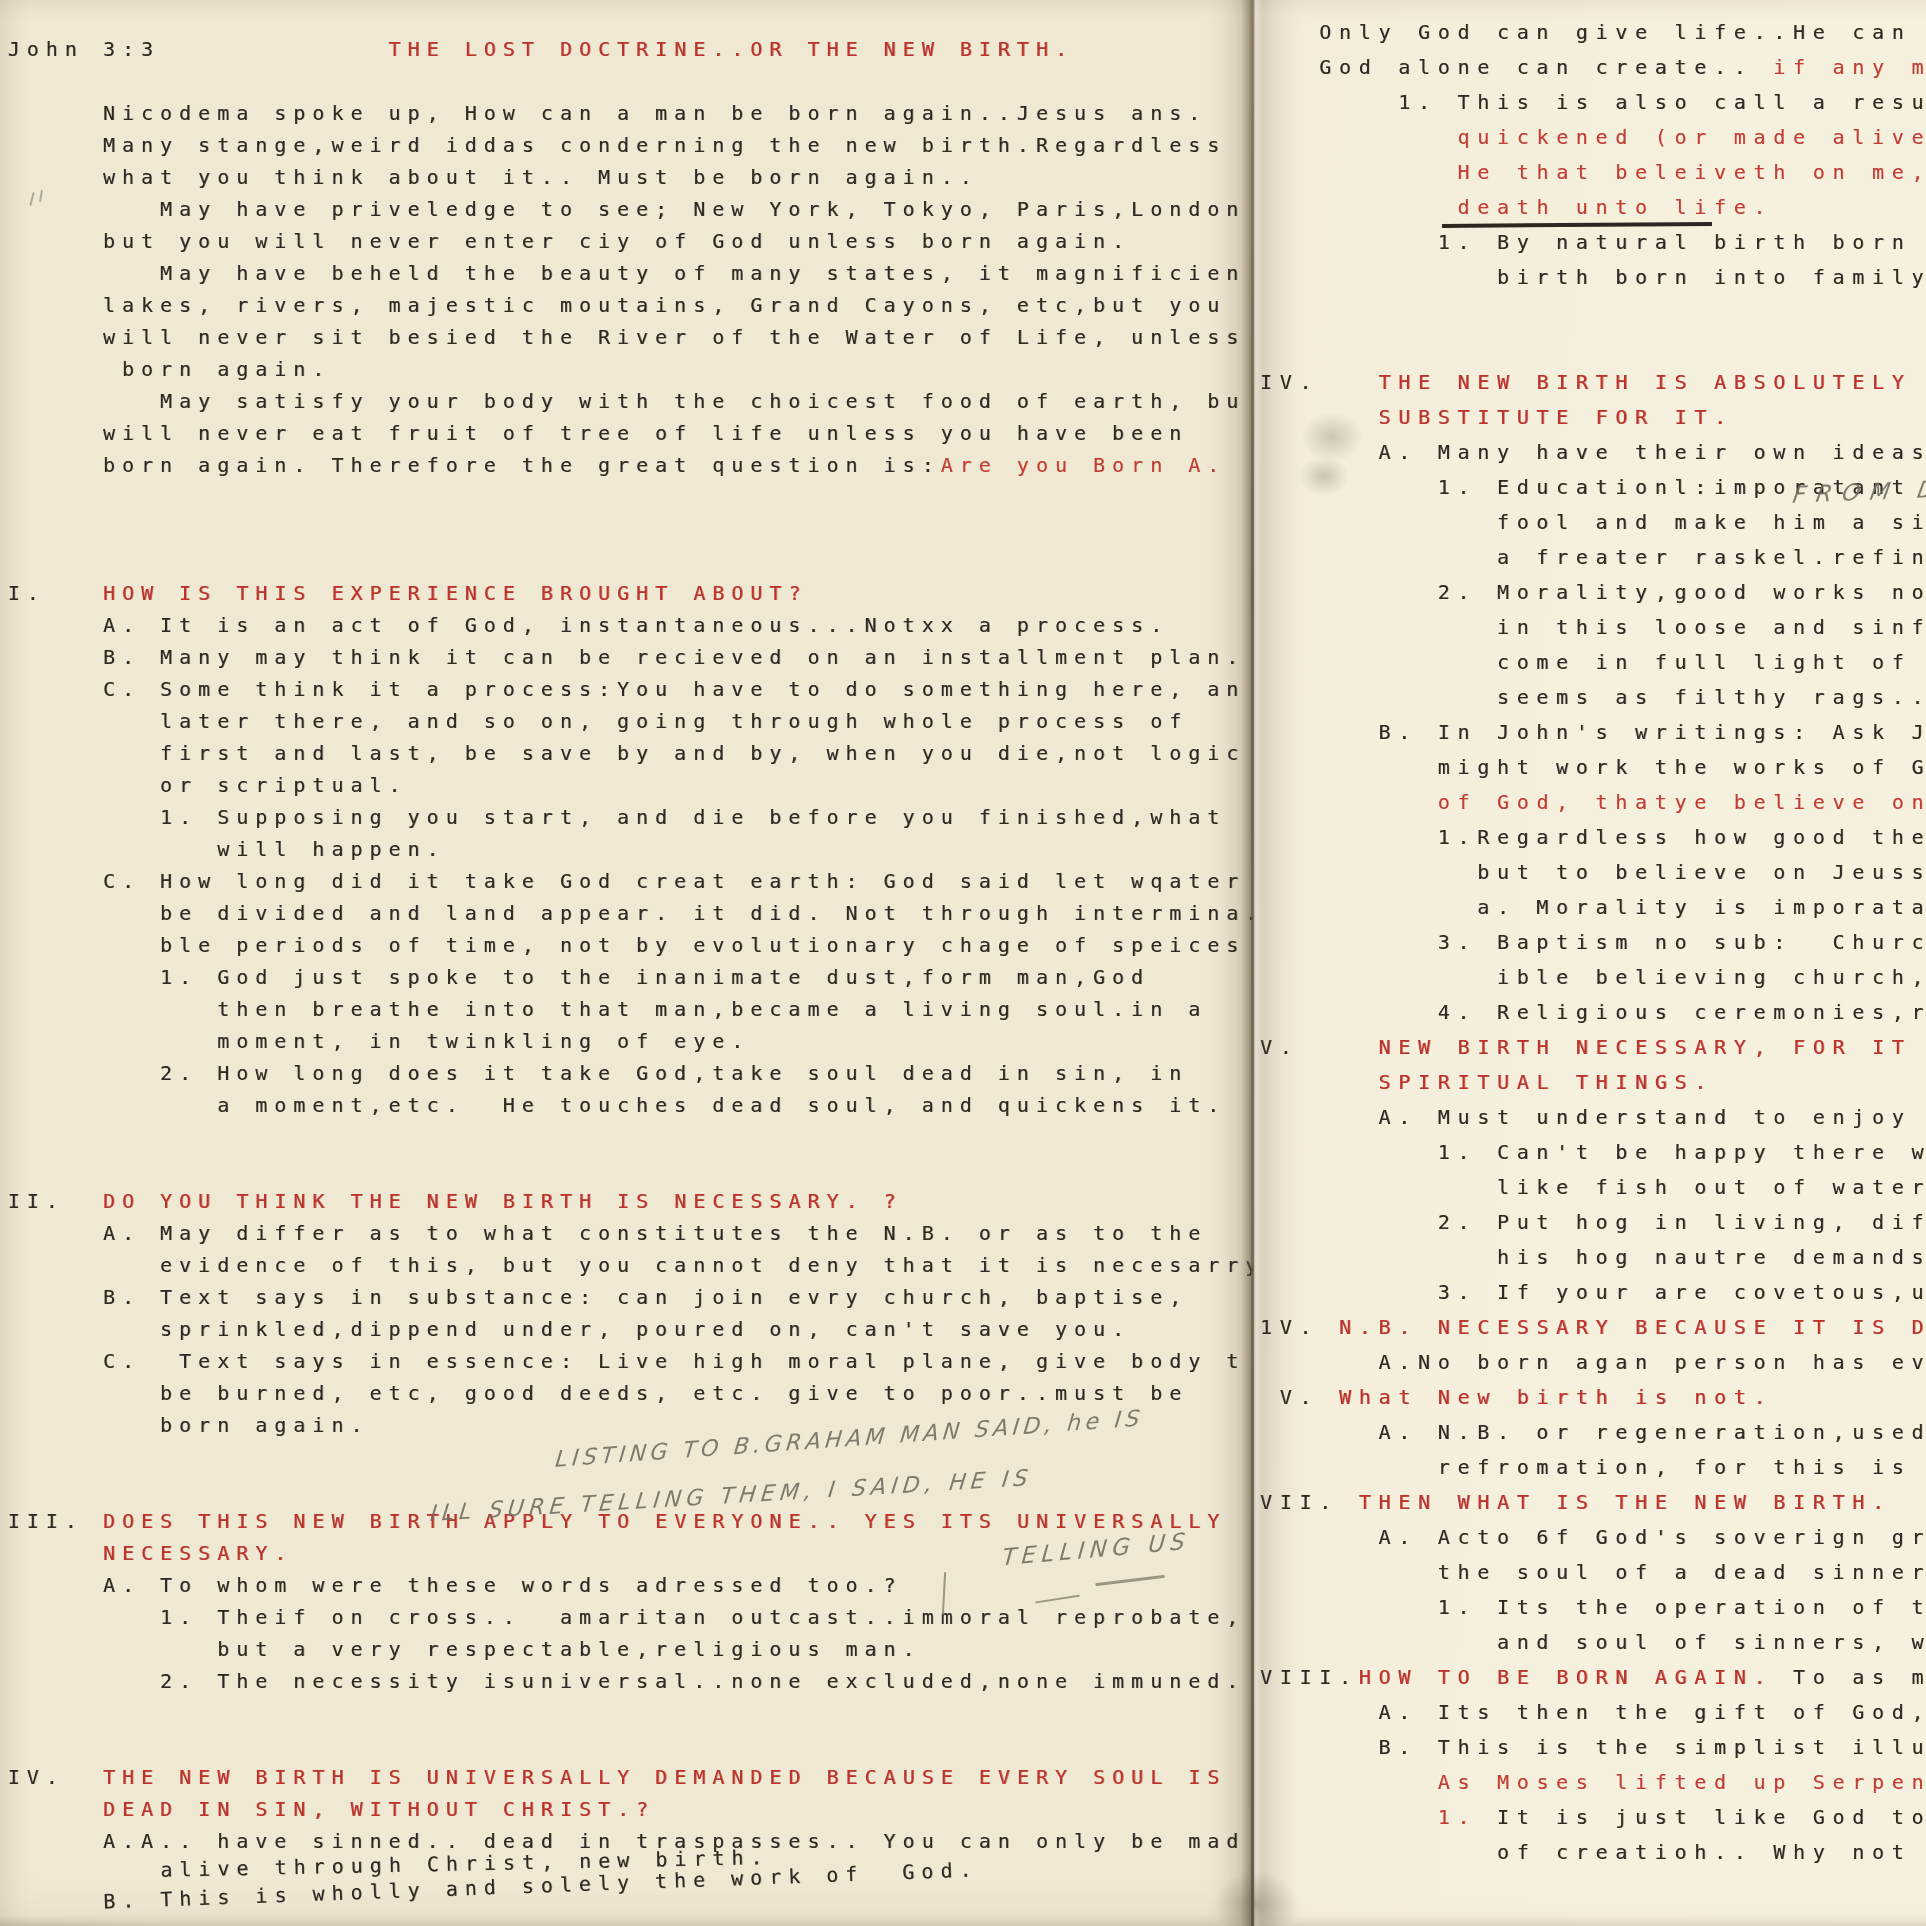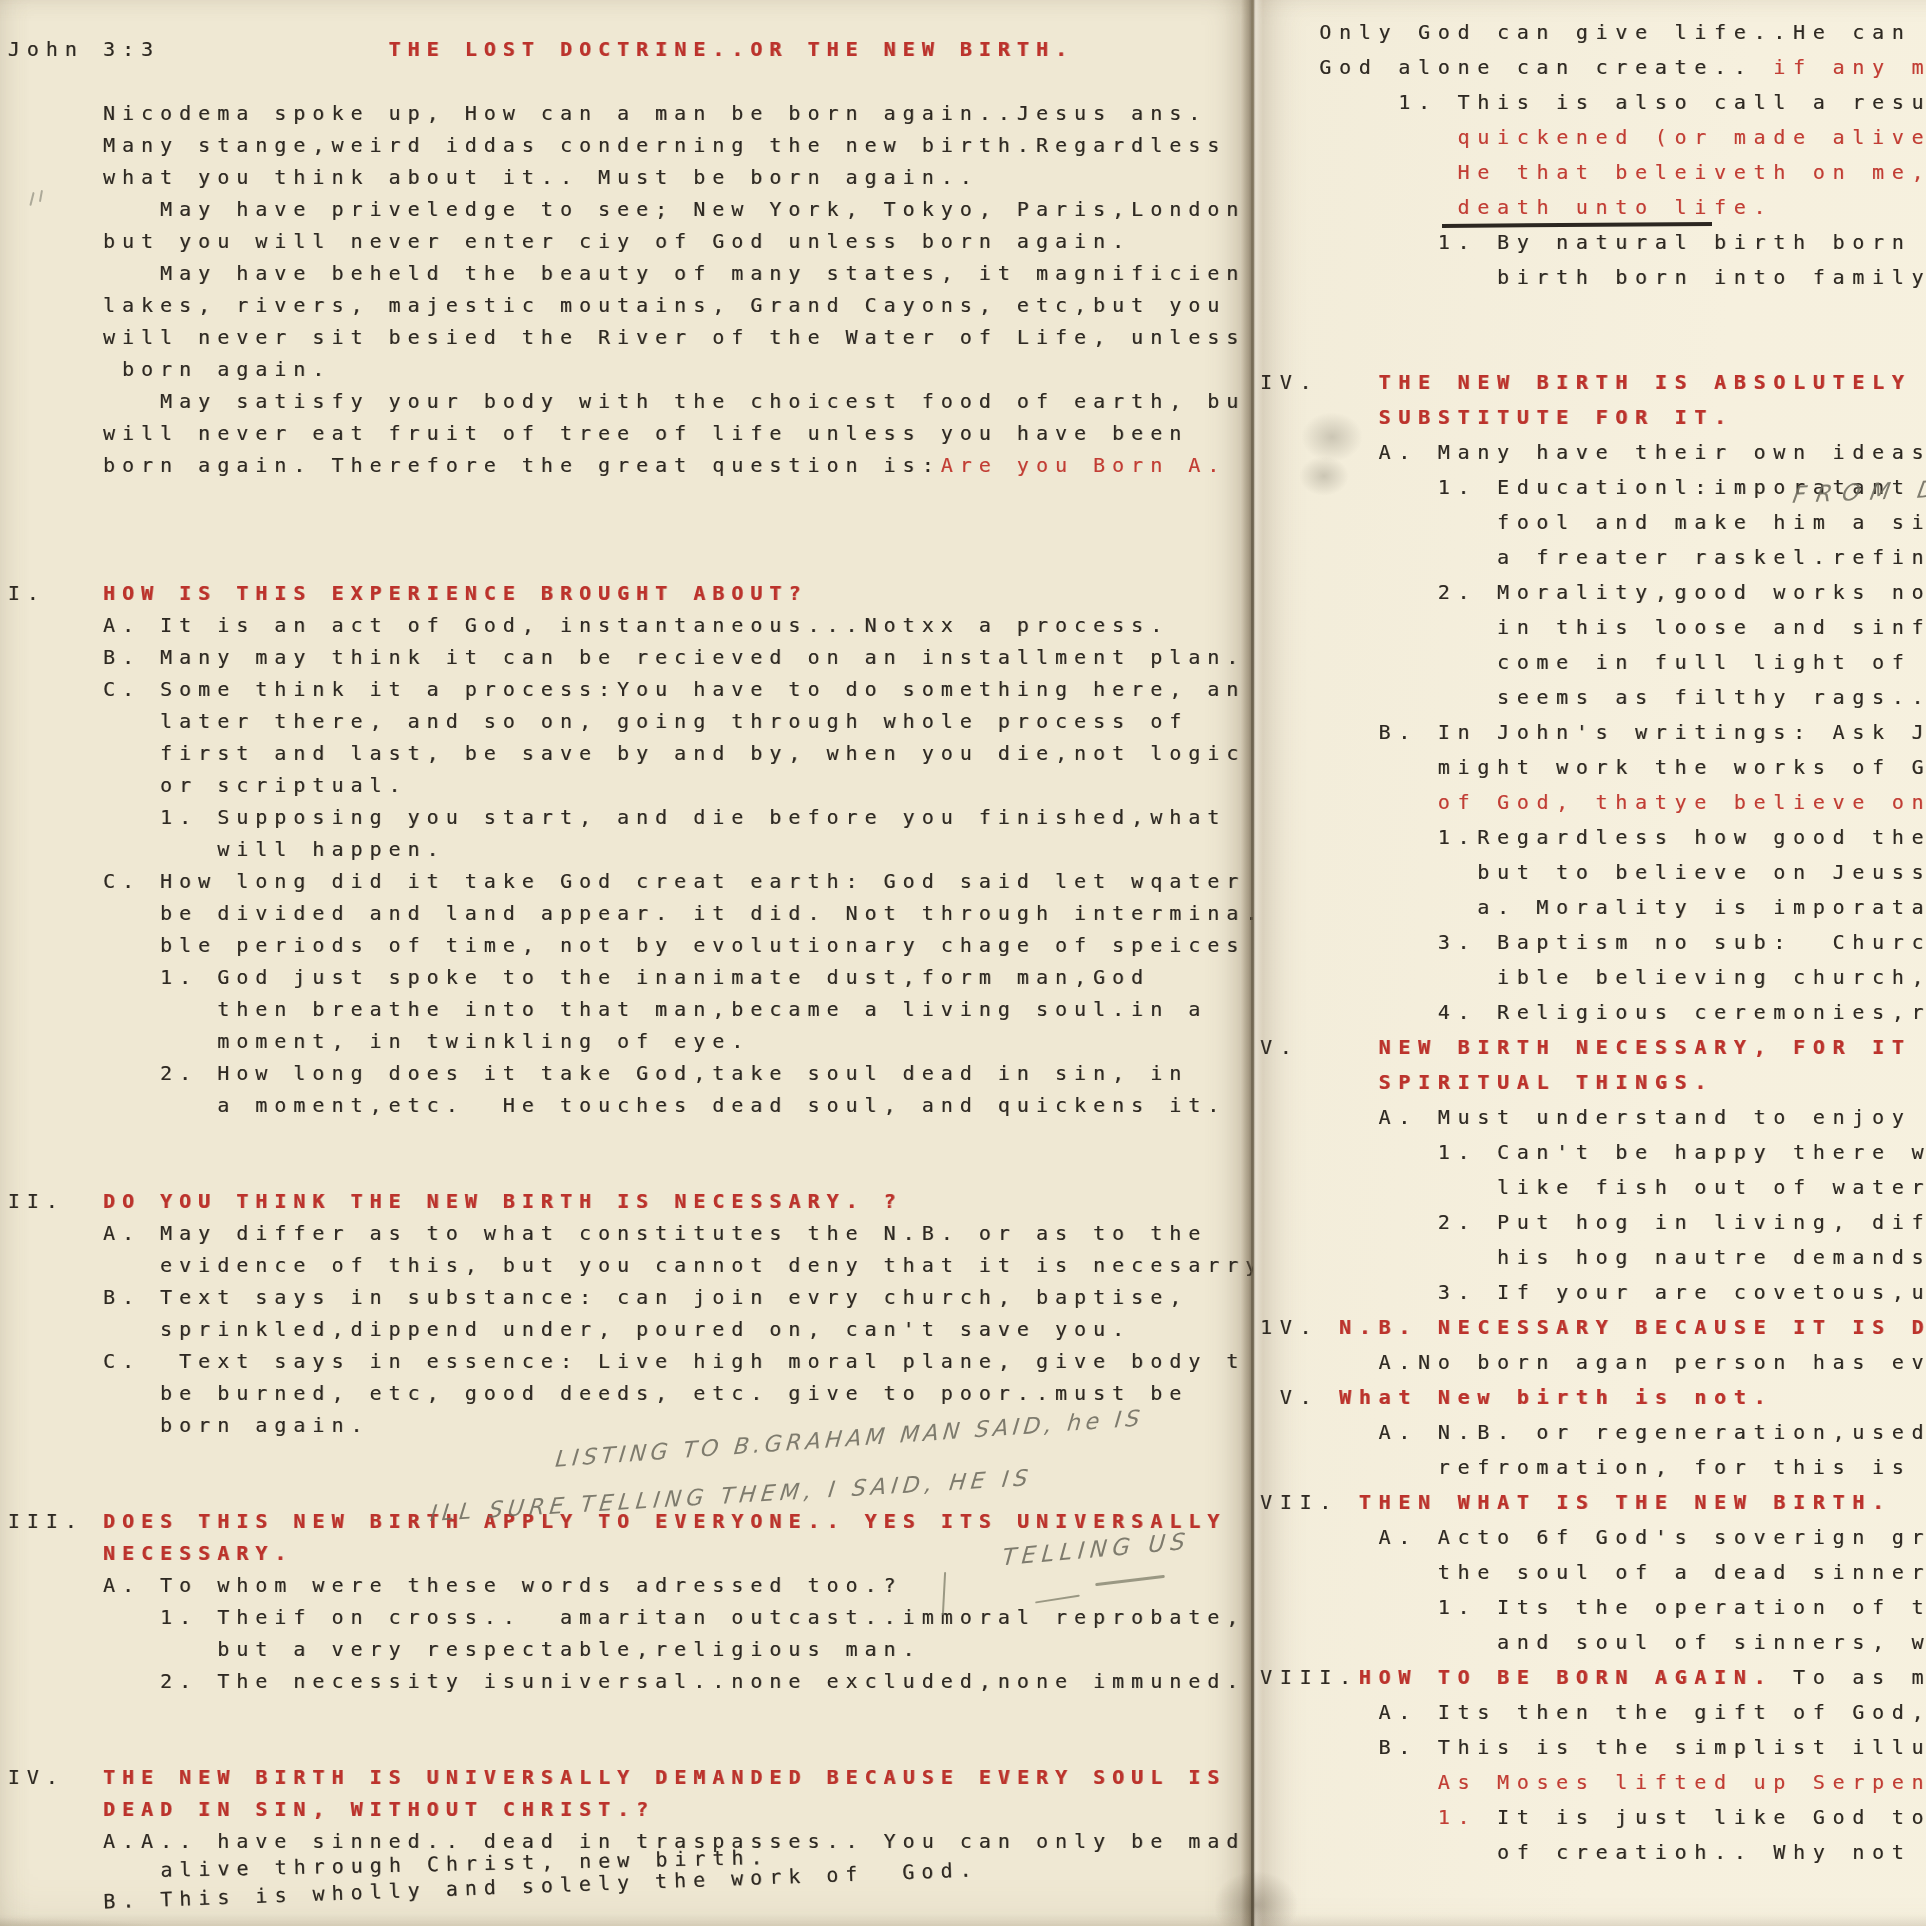--- a/index.html
+++ b/index.html
@@ -36,21 +36,21 @@
     background:linear-gradient(180deg,#8a7d63 0%,#5d5340 30%,#6b604b 60%,#4e4534 100%);
   }
   .fold-blob{position:absolute;left:1210px;top:1868px;width:92px;height:74px;
     background:radial-gradient(ellipse at center, rgba(80,68,50,.32), transparent 65%);}
   .col{position:absolute;white-space:pre;font-size:20px;color:var(--ink);}
   .left-col{left:7.7px;top:33px;line-height:32px;letter-spacing:7px;}
   .right-col{left:7px;top:15.4px;line-height:35px;letter-spacing:7.7px;}
   .tl{white-space:pre;}
   .c-k{color:var(--ink);text-shadow:0.6px 0.2px 0.2px rgba(40,35,30,.42);}
   .c-r{color:var(--red);text-shadow:0.5px 0.2px 0.2px rgba(185,62,52,.40);}
-  .c-rb{color:var(--redb);font-weight:bold;text-shadow:0.8px 0 0 rgba(172,46,40,.55);}
+  .c-rb{color:var(--redb);font-weight:normal;text-shadow:0.8px 0 0 rgba(172,46,40,.55);}
   .tilt1{transform:rotate(-1.2deg);transform-origin:left center;}
   .tilt2{transform:rotate(-2.1deg);transform-origin:left center;}
   .hw{
     position:absolute;color:var(--pencil);opacity:.88;
     font-family:"DejaVu Sans","Liberation Sans",sans-serif;font-style:italic;
     white-space:pre;
   }
   .hw1{left:555px;top:1425px;font-size:22.3px;letter-spacing:4.2px;transform:rotate(-4deg) skewX(-10deg);}
   .hw2{left:430px;top:1482px;font-size:22.3px;letter-spacing:5px;transform:rotate(-3.4deg) skewX(-10deg);}
   .hw3{left:1002px;top:1536px;font-size:23px;letter-spacing:5.4px;transform:rotate(-5deg) skewX(-10deg);}

